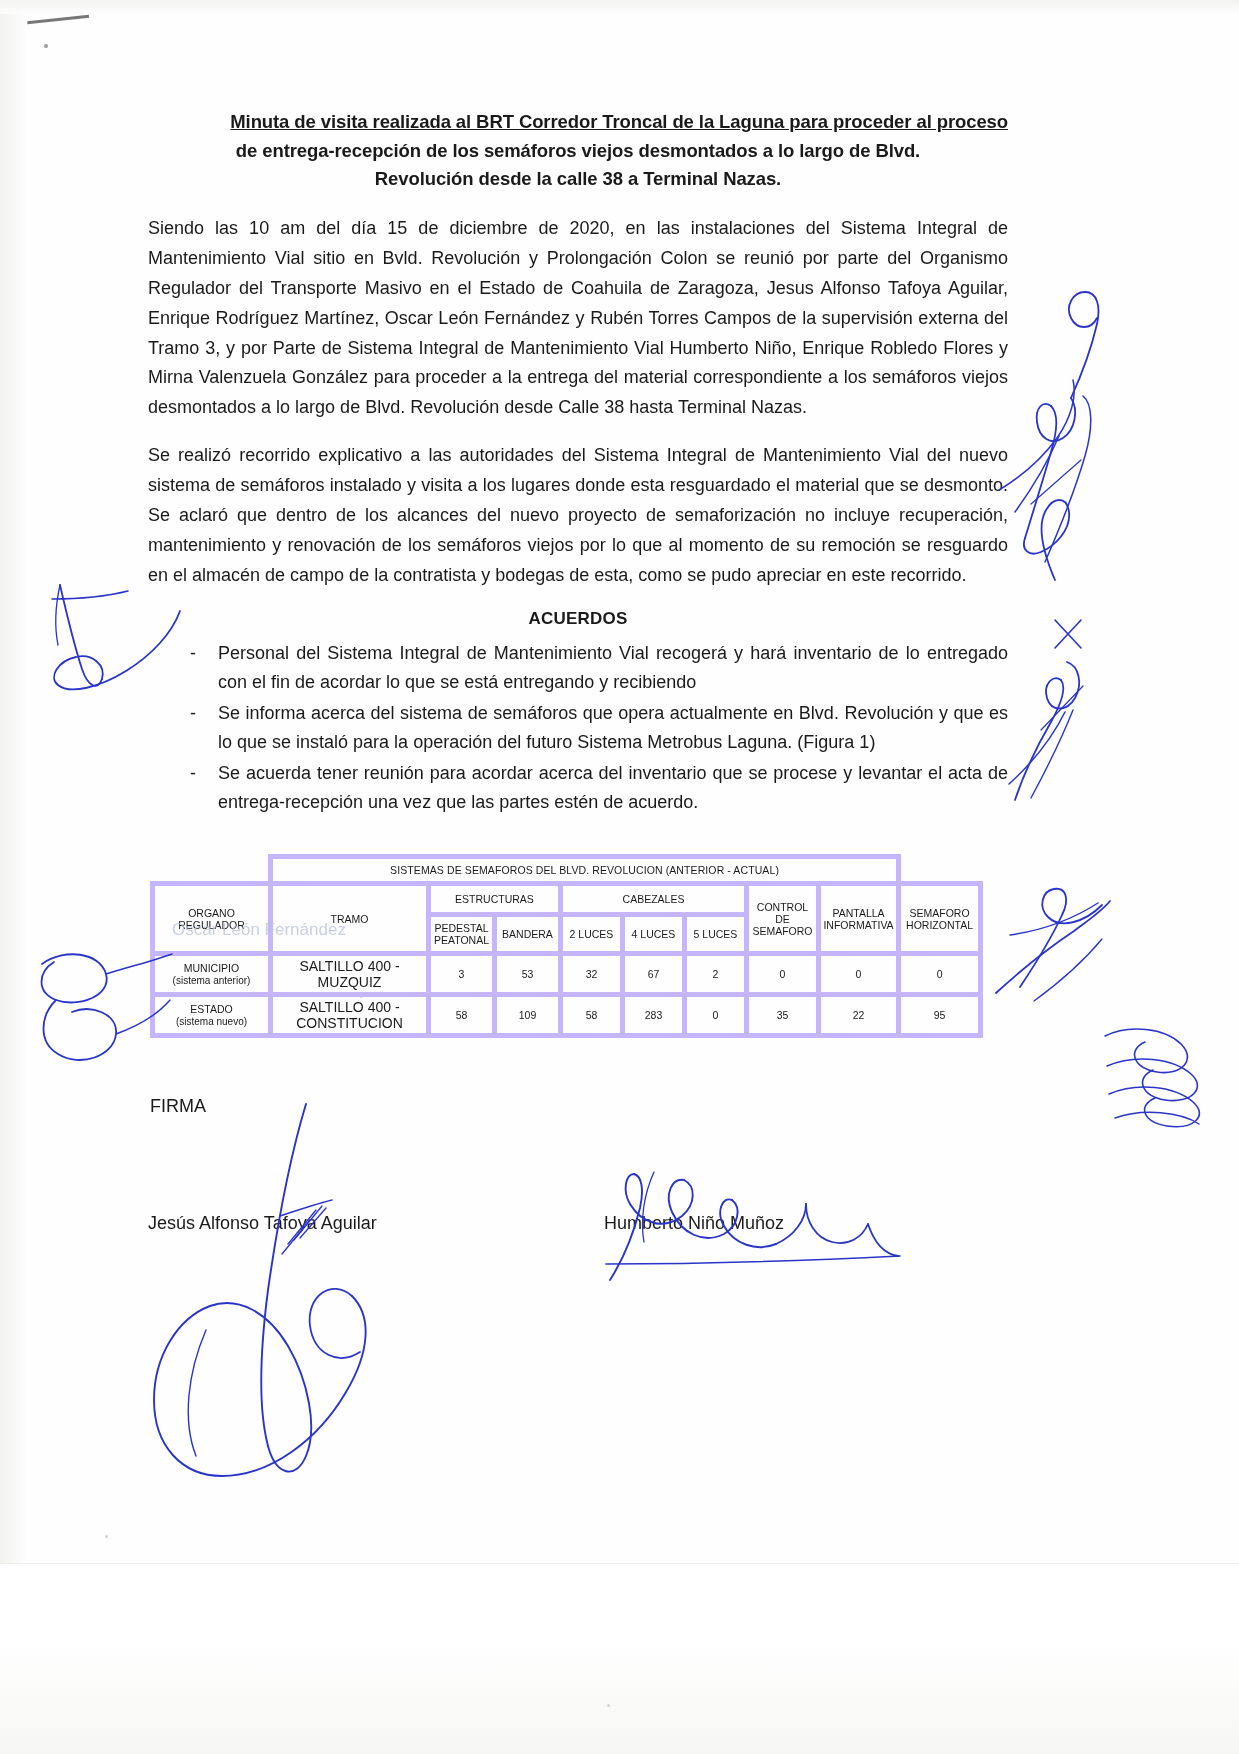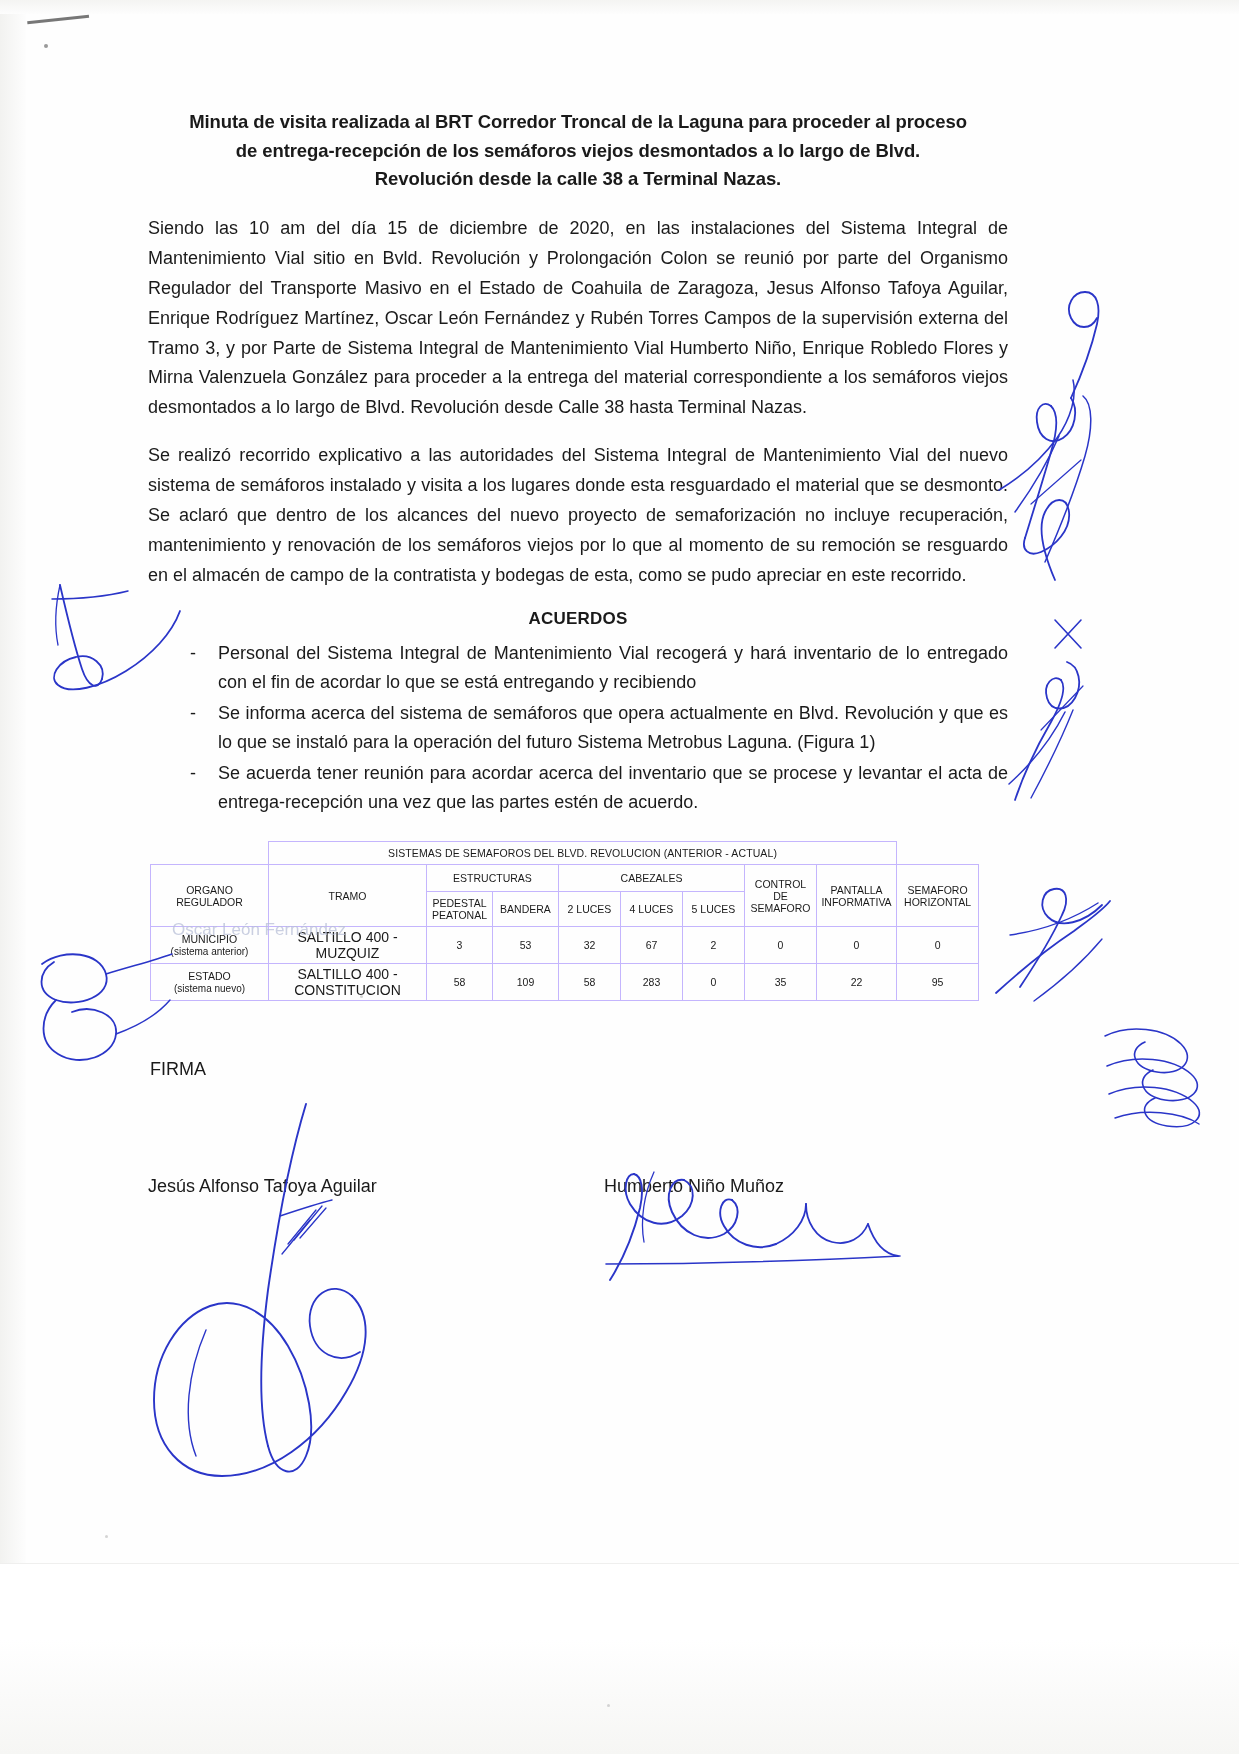--- a/index.html
+++ b/index.html
@@ -62,21 +62,21 @@
 
   h1.doc-title {
     font-size: 18.5px;
     line-height: 1.55;
     font-weight: bold;
     text-align: center;
     margin: 0 0 20px 0;
     letter-spacing: -0.1px;
   }
   h1.doc-title span { display: block; }
-  h1.doc-title .l1 { text-align: center; }
+  h1.doc-title .l1 { text-align: right; text-decoration: underline; }
   h1.doc-title .l2 { text-align: center; }
   h1.doc-title .l3 { text-align: center; }
 
   p.body-par {
     font-size: 18px;
     line-height: 1.66;
     text-align: justify;
     text-justify: inter-word;
     margin: 0 0 18px 0;
   }
@@ -84,21 +84,21 @@
   h2.acuerdos {
     font-size: 17px;
     font-weight: bold;
     text-align: center;
     margin: 16px 0 10px 0;
     letter-spacing: .2px;
   }
 
   ul.acuerdos-list {
     list-style: none;
-    margin: 0 0 24px 0;
+    margin: 0 0 37px 0;
     padding: 0 0 0 36px;
   }
   ul.acuerdos-list li {
     font-size: 18px;
     line-height: 1.62;
     text-align: justify;
     position: relative;
     padding-left: 34px;
     margin-bottom: 2px;
   }
@@ -120,21 +120,21 @@
     width: 828px;
   }
   table.fig-table {
     border-collapse: collapse;
     width: 828px;
     font-size: 10.5px;
     font-family: "Liberation Sans", sans-serif;
     table-layout: fixed;
   }
   table.fig-table td, table.fig-table th {
-    border: 1px solid #c4b5fd;
+    border: 5px solid #c4b5fd;
     text-align: center;
     vertical-align: middle;
     padding: 2px 2px;
     font-weight: normal;
   }
   .tbl-title-row td {
     border: 1px solid #1c1c1c;
     font-weight: bold;
     font-size: 10.5px;
     height: 18px;

